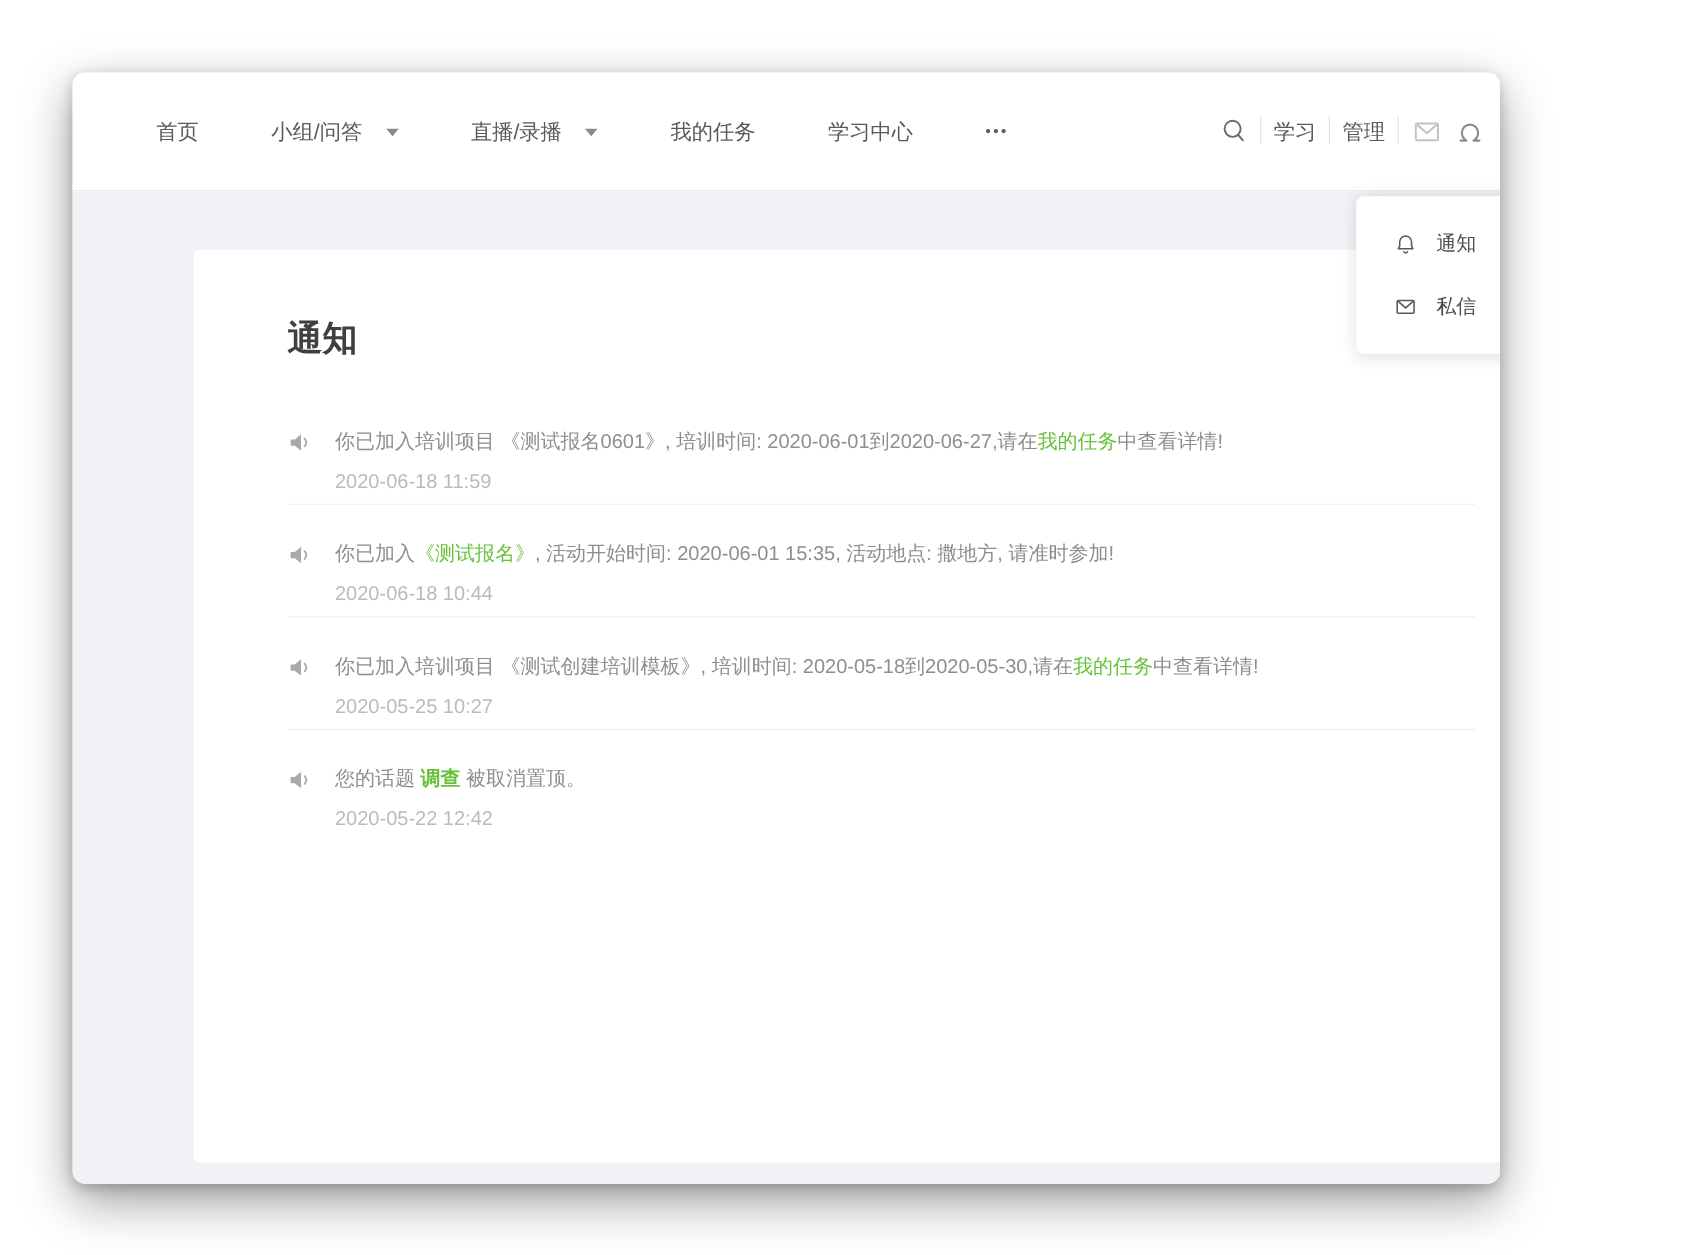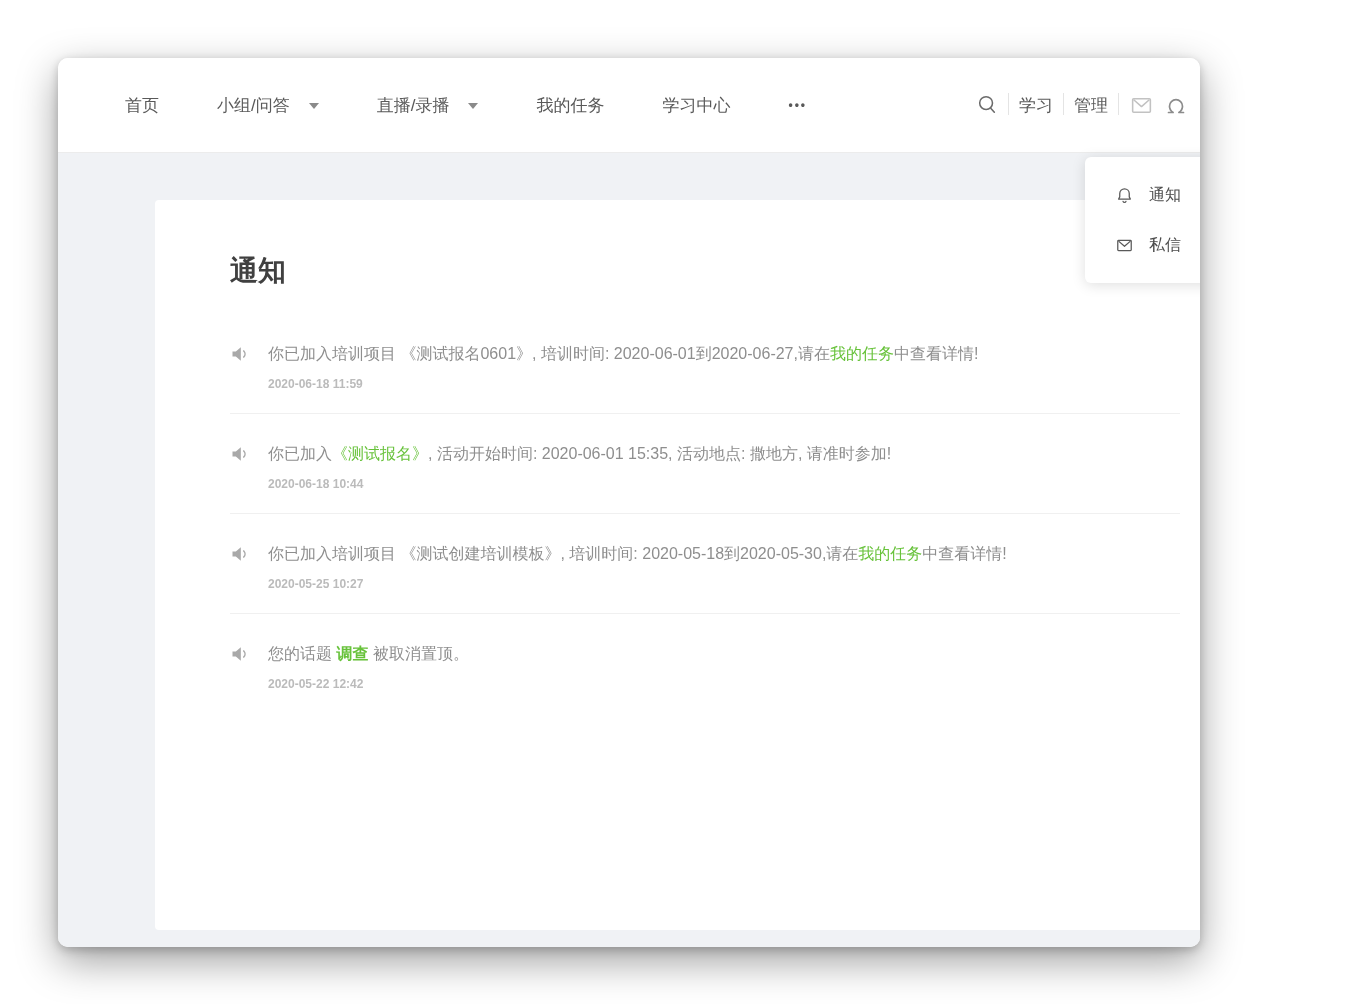--- a/index.html
+++ b/index.html
@@ -43,28 +43,28 @@
   .nav-icon svg { display: block; }
   
   .content { position: relative; height: 794px; background: #f0f2f5; }
   .card {
     position: absolute; left: 97px; top: 47px;
     width: 1100px; height: 730px;
     background: #fff; border-radius: 4px; overflow: hidden;
   }
   .card-inner { padding: 52px 75px 0; }
   .page-title { font-size: 28px; font-weight: bold; color: #404040; margin-bottom: 24px; }
-  .notice-item { display: flex; padding: 25px 0 22px; border-bottom: 1px solid #f0f0f0; }
+  .notice-item { display: flex; padding: 25px 0 8px; border-bottom: 1px solid #f0f0f0; }
   .notice-item:last-child { border-bottom: none; }
   .speaker { flex: none; width: 38px; padding-top: 5px; }
   .notice-body { flex: 1; min-width: 0; }
   .notice-msg { font-size: 16px; line-height: 30px; color: #8e8e8e; }
   .seg-green { color: var(--green, #67c23a); cursor: pointer; }
   .seg-bold { font-weight: bold; }
-  .notice-time { font-size: 12px; color: #bbbbbb; margin-top: 8px; font-weight: bold; }
+  .notice-time { font-size: 16px; color: #bbbbbb; margin-top: 8px; }
   
   .dropdown {
     position: absolute; left: 1027px; top: 99px; width: 168px;
     background: #fff; border-radius: 6px;
     box-shadow: 0 2px 14px rgba(0,0,0,.13);
     padding: 13px 0; z-index: 10;
   }
   .dropdown-item {
     display: flex; align-items: center; gap: 15px;
     height: 50px; padding-left: 30px;

